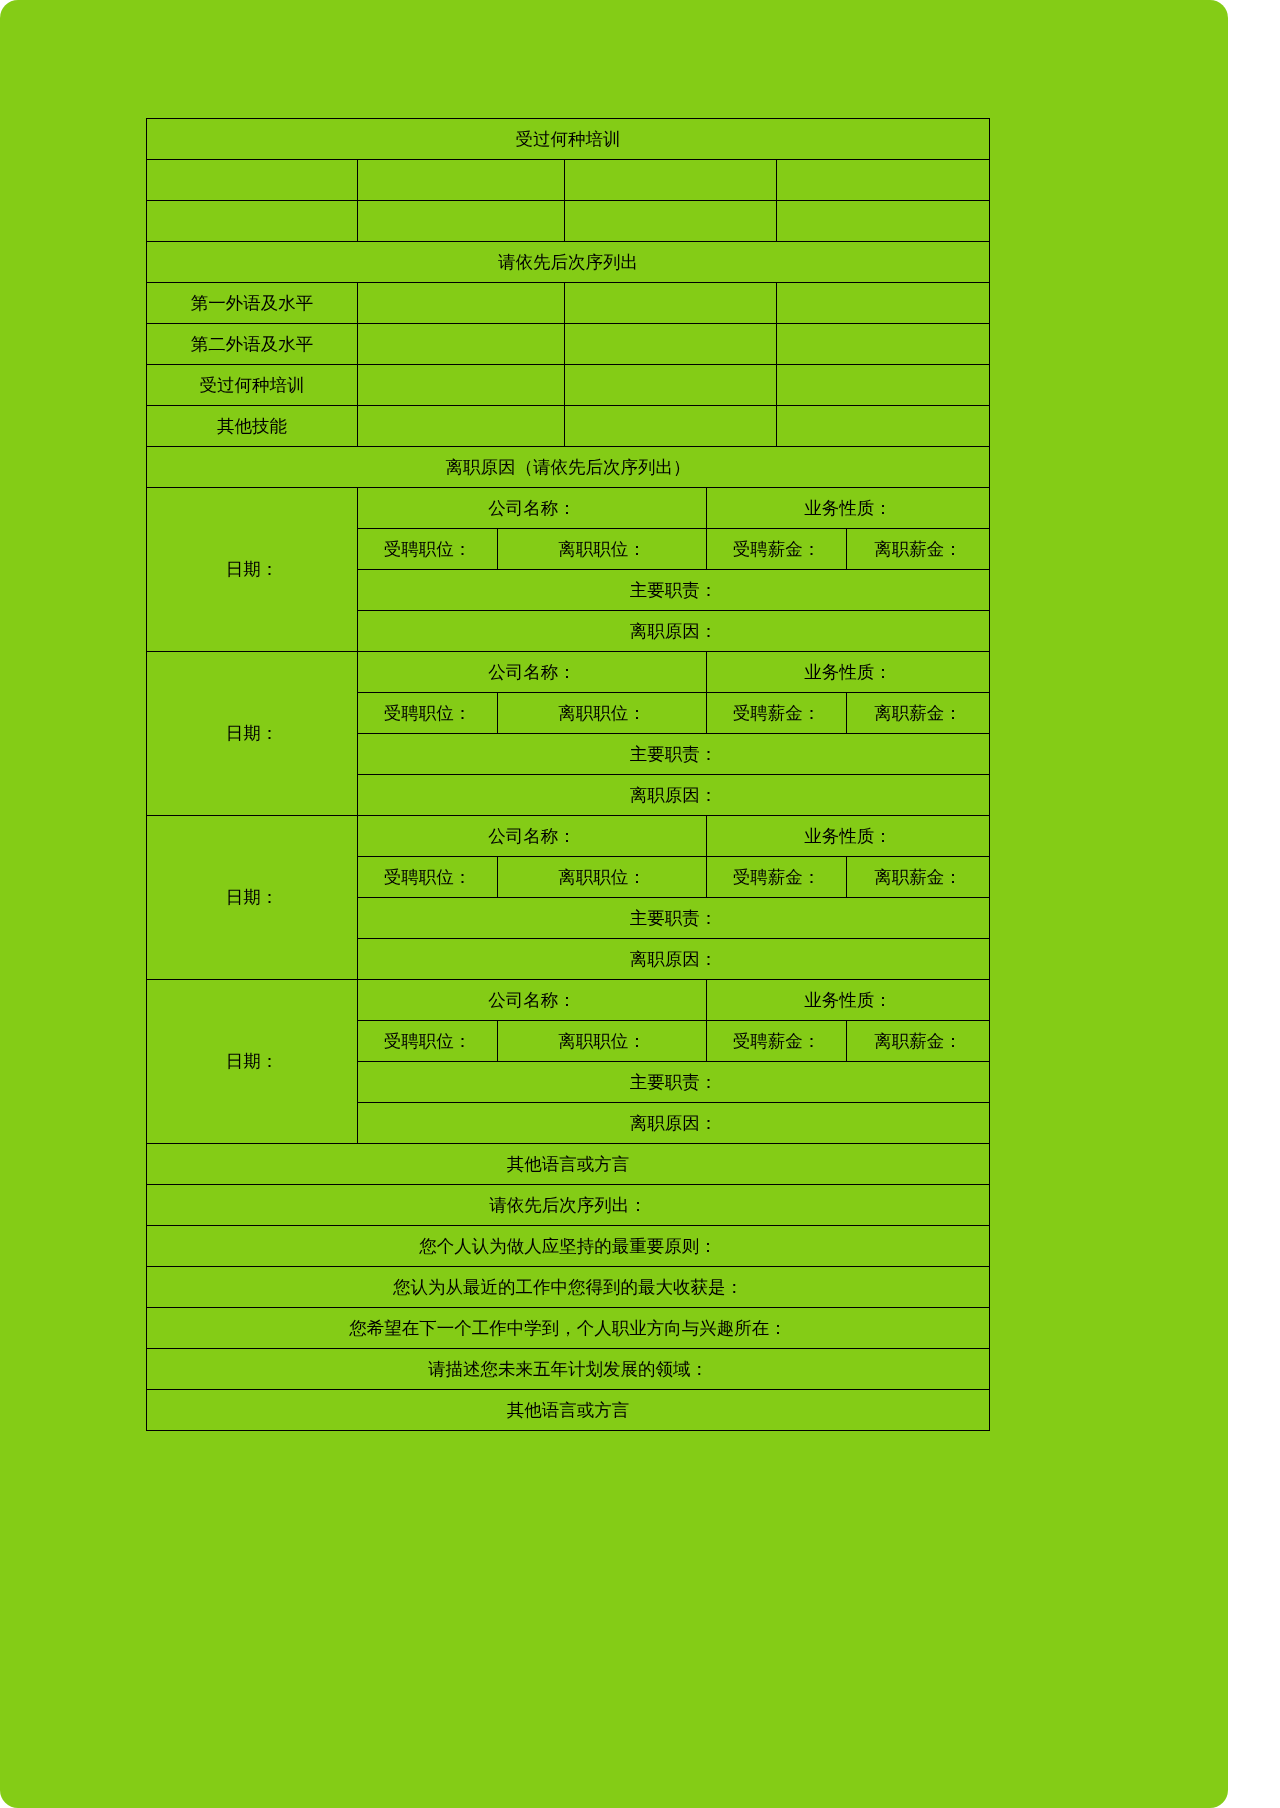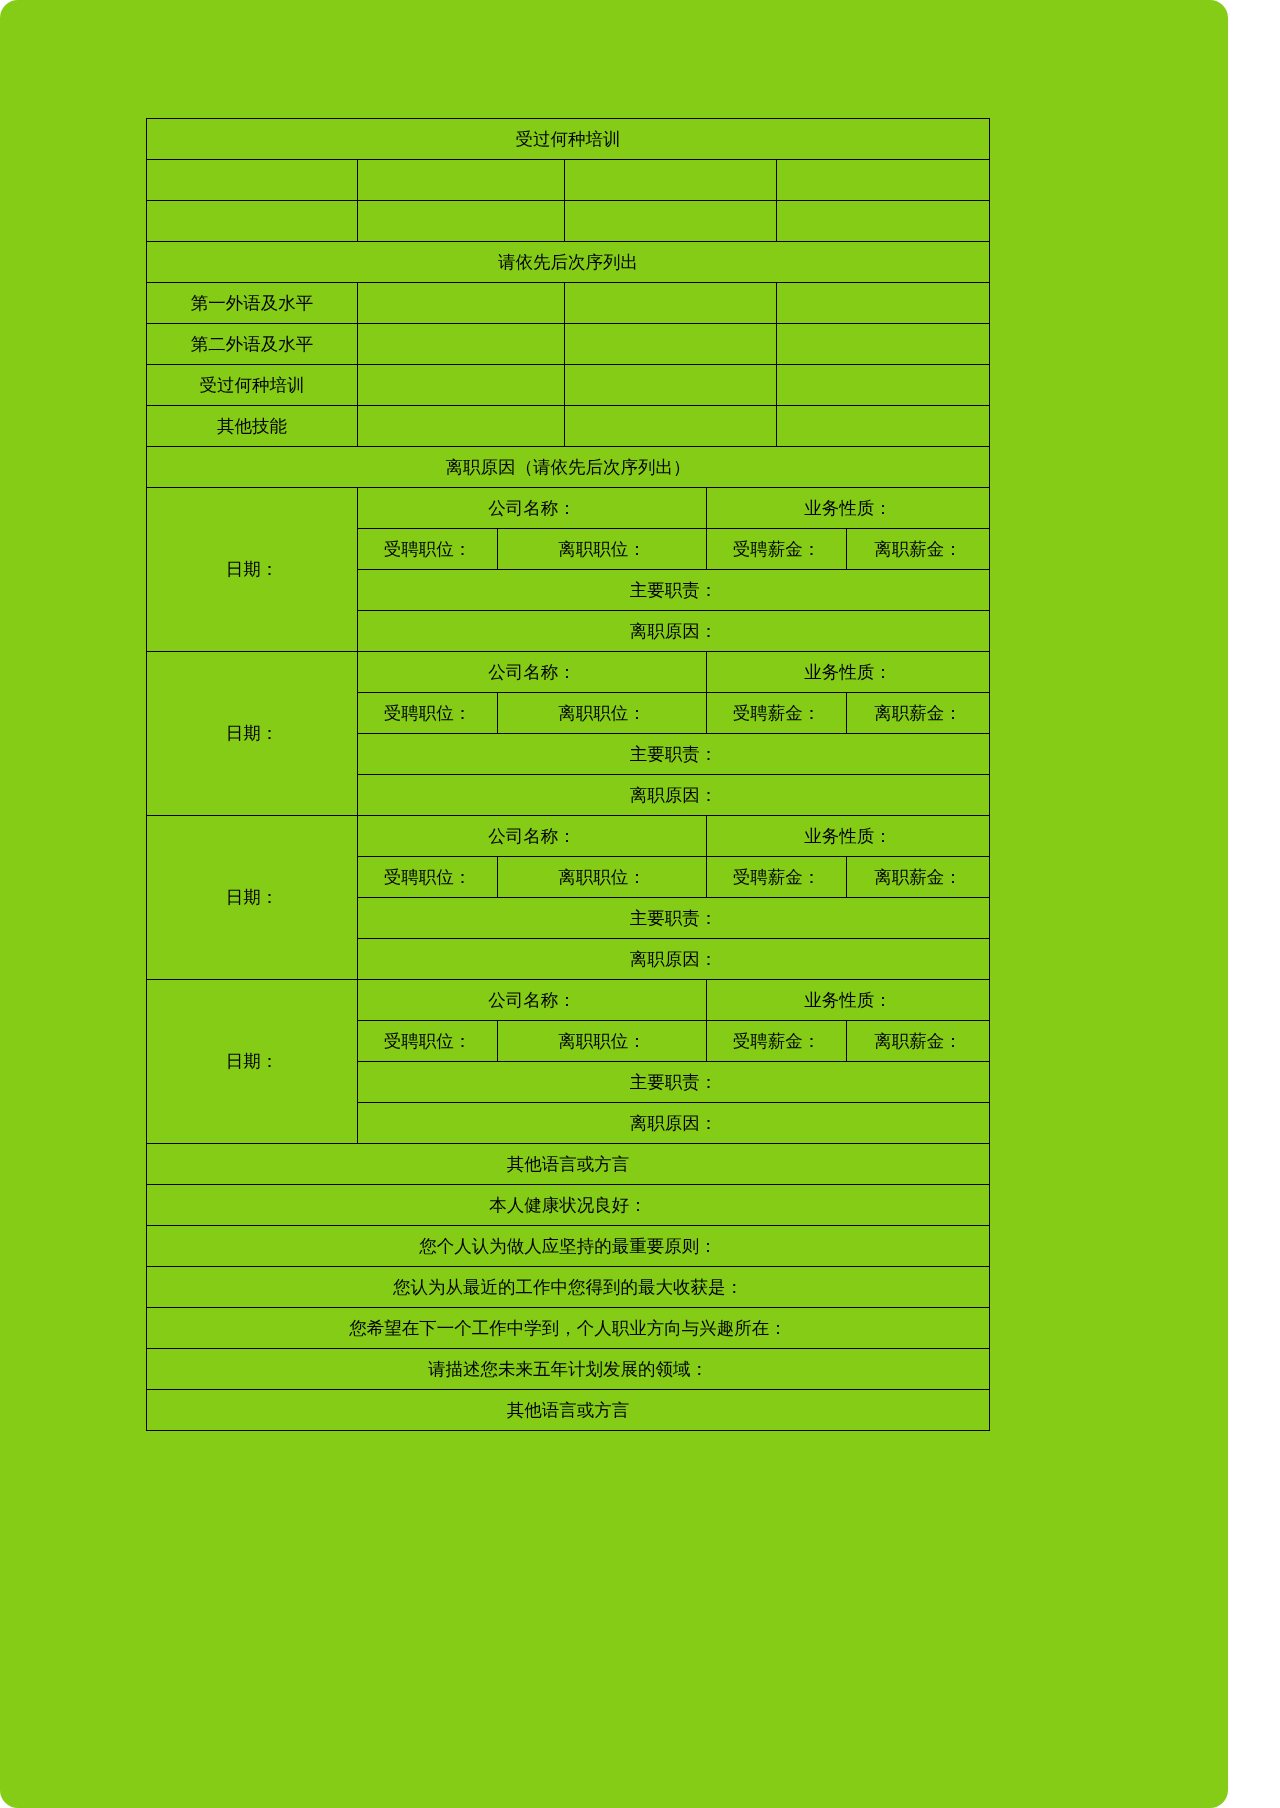--- a/index.html
+++ b/index.html
@@ -196,21 +196,21 @@
           <td class="left" colspan="7">主要职责：</td>
         </tr>
         <tr>
           <td class="left" colspan="7">离职原因：</td>
         </tr>
 
         <tr>
           <td class="center section-title" colspan="8">其他语言或方言</td>
         </tr>
         <tr>
-          <td class="left" colspan="8">本人健康状况良好：</td>
+          <td class="left" colspan="8">请依先后次序列出：</td>
         </tr>
         <tr>
           <td class="left" colspan="8">您个人认为做人应坚持的最重要原则：</td>
         </tr>
         <tr>
           <td class="left" colspan="8">您认为从最近的工作中您得到的最大收获是：</td>
         </tr>
         <tr>
           <td class="left" colspan="8">您希望在下一个工作中学到，个人职业方向与兴趣所在：</td>
         </tr>

